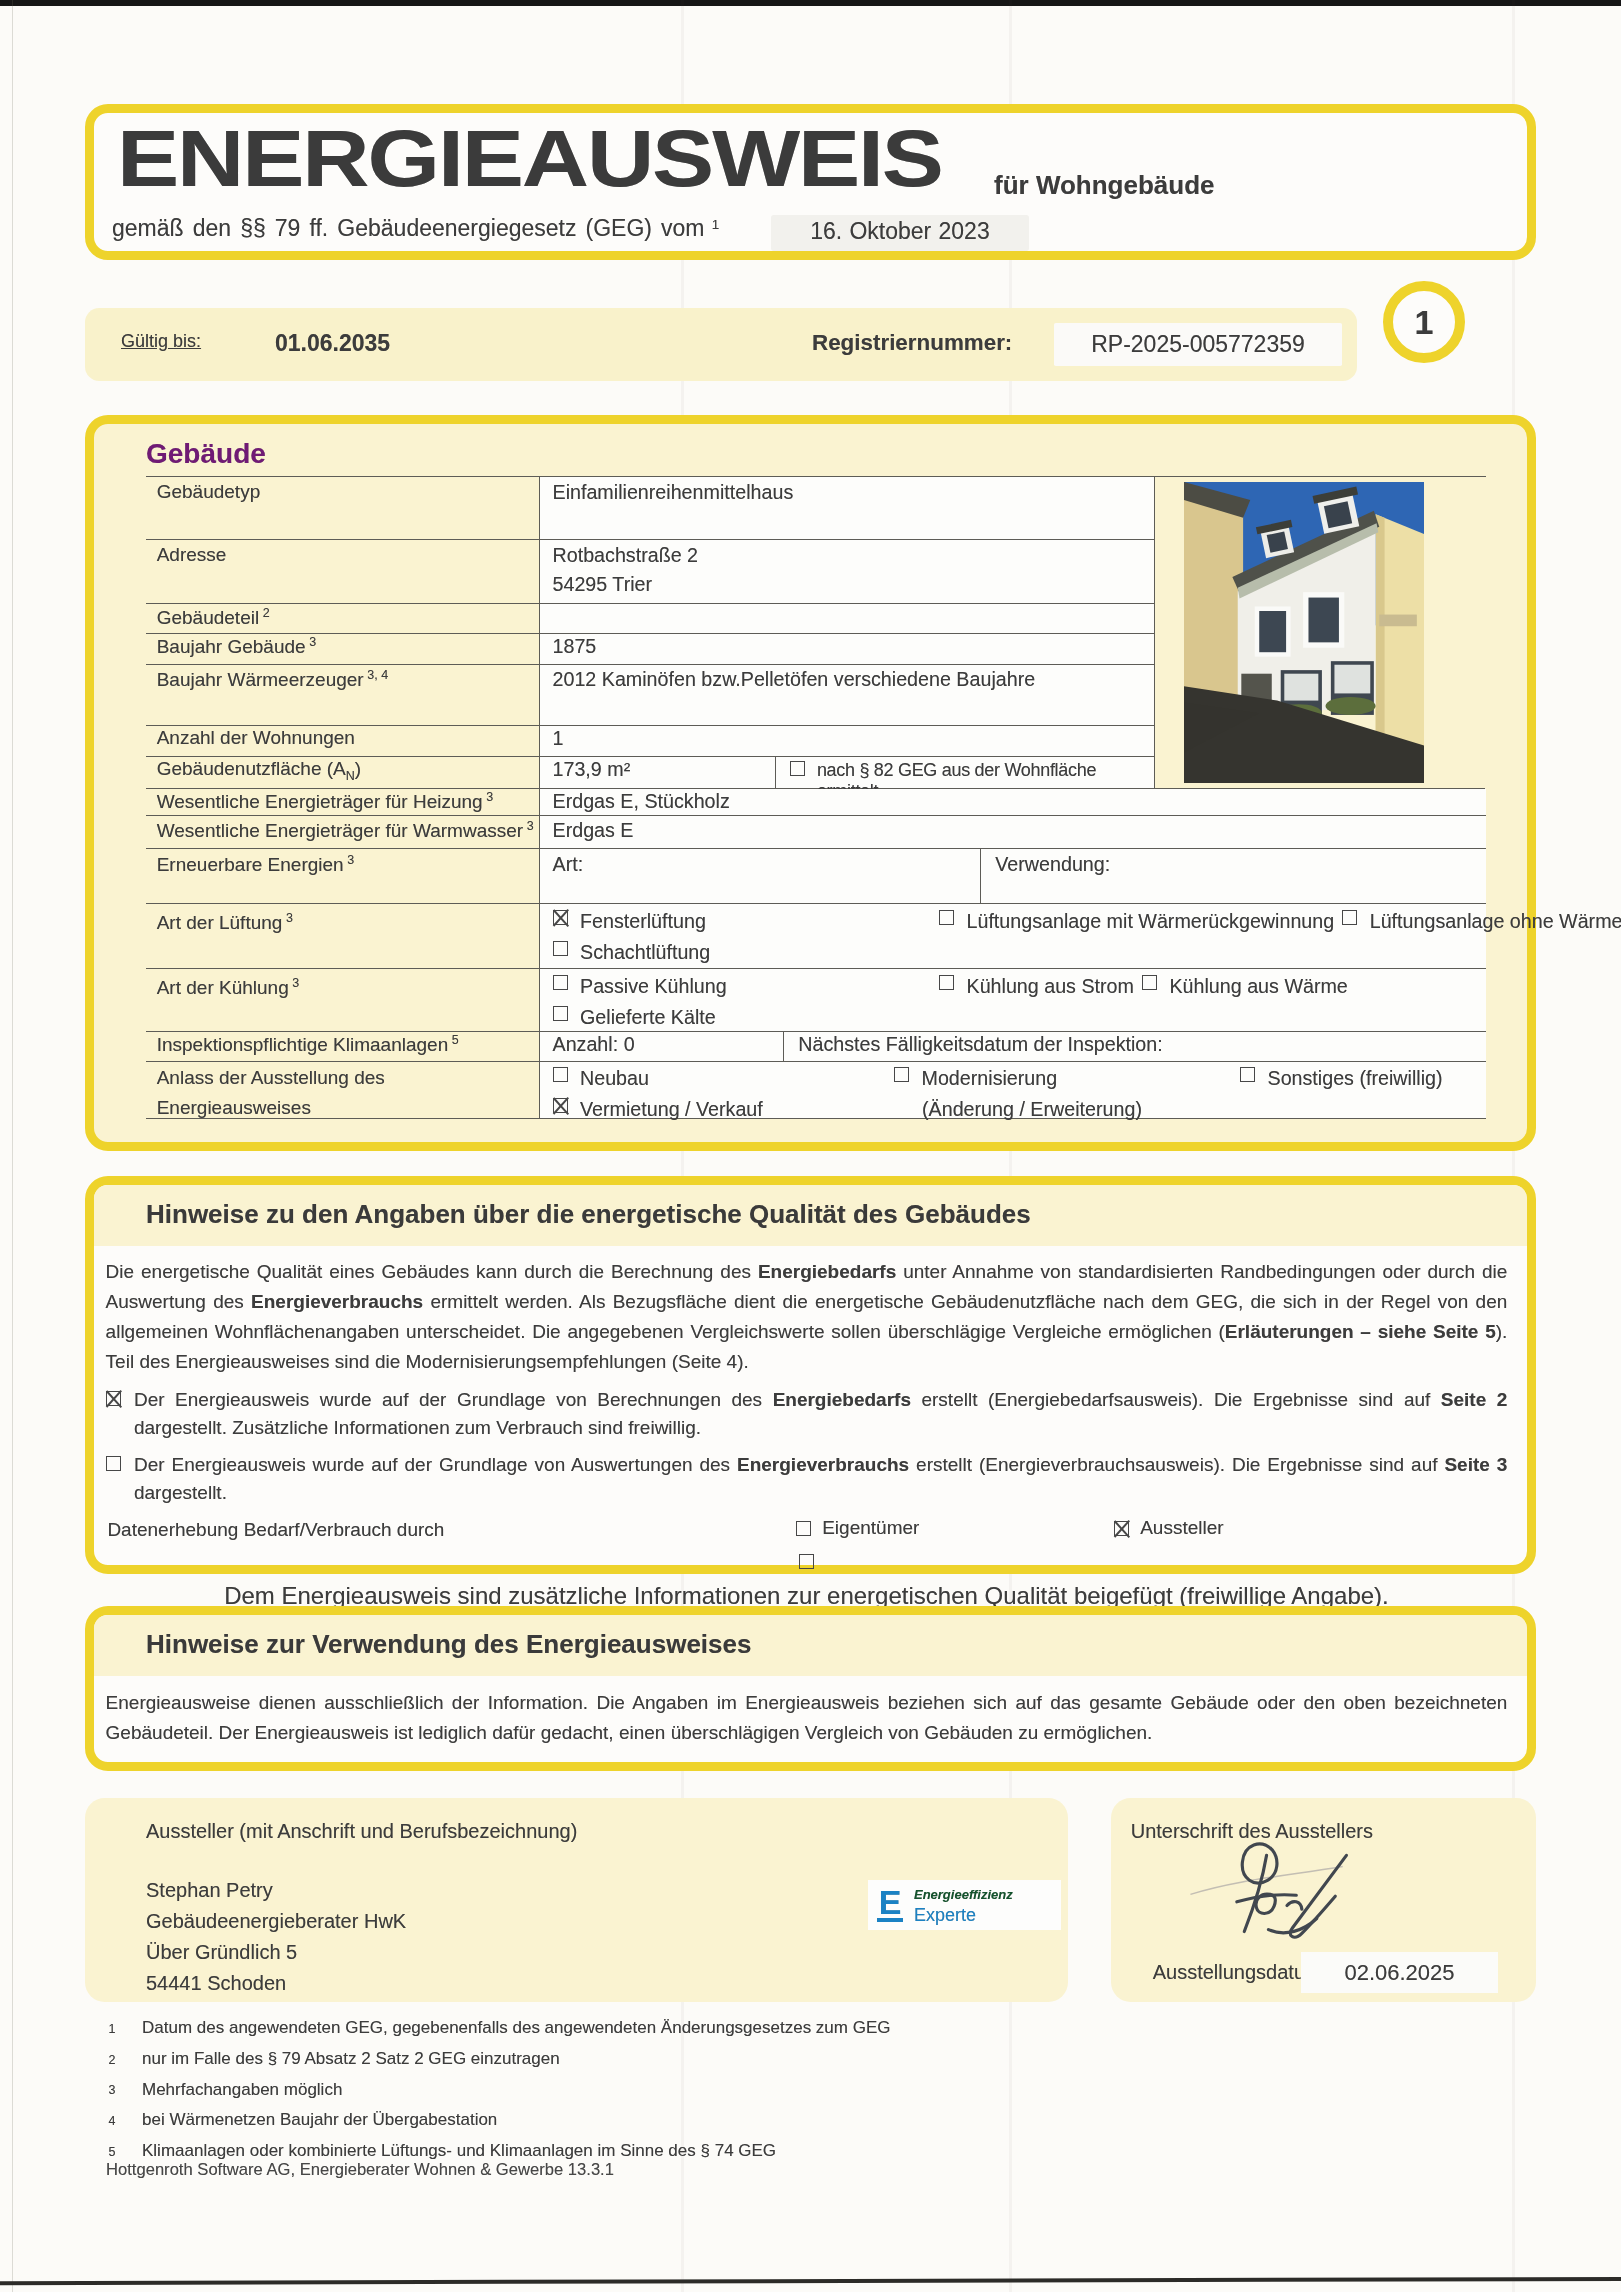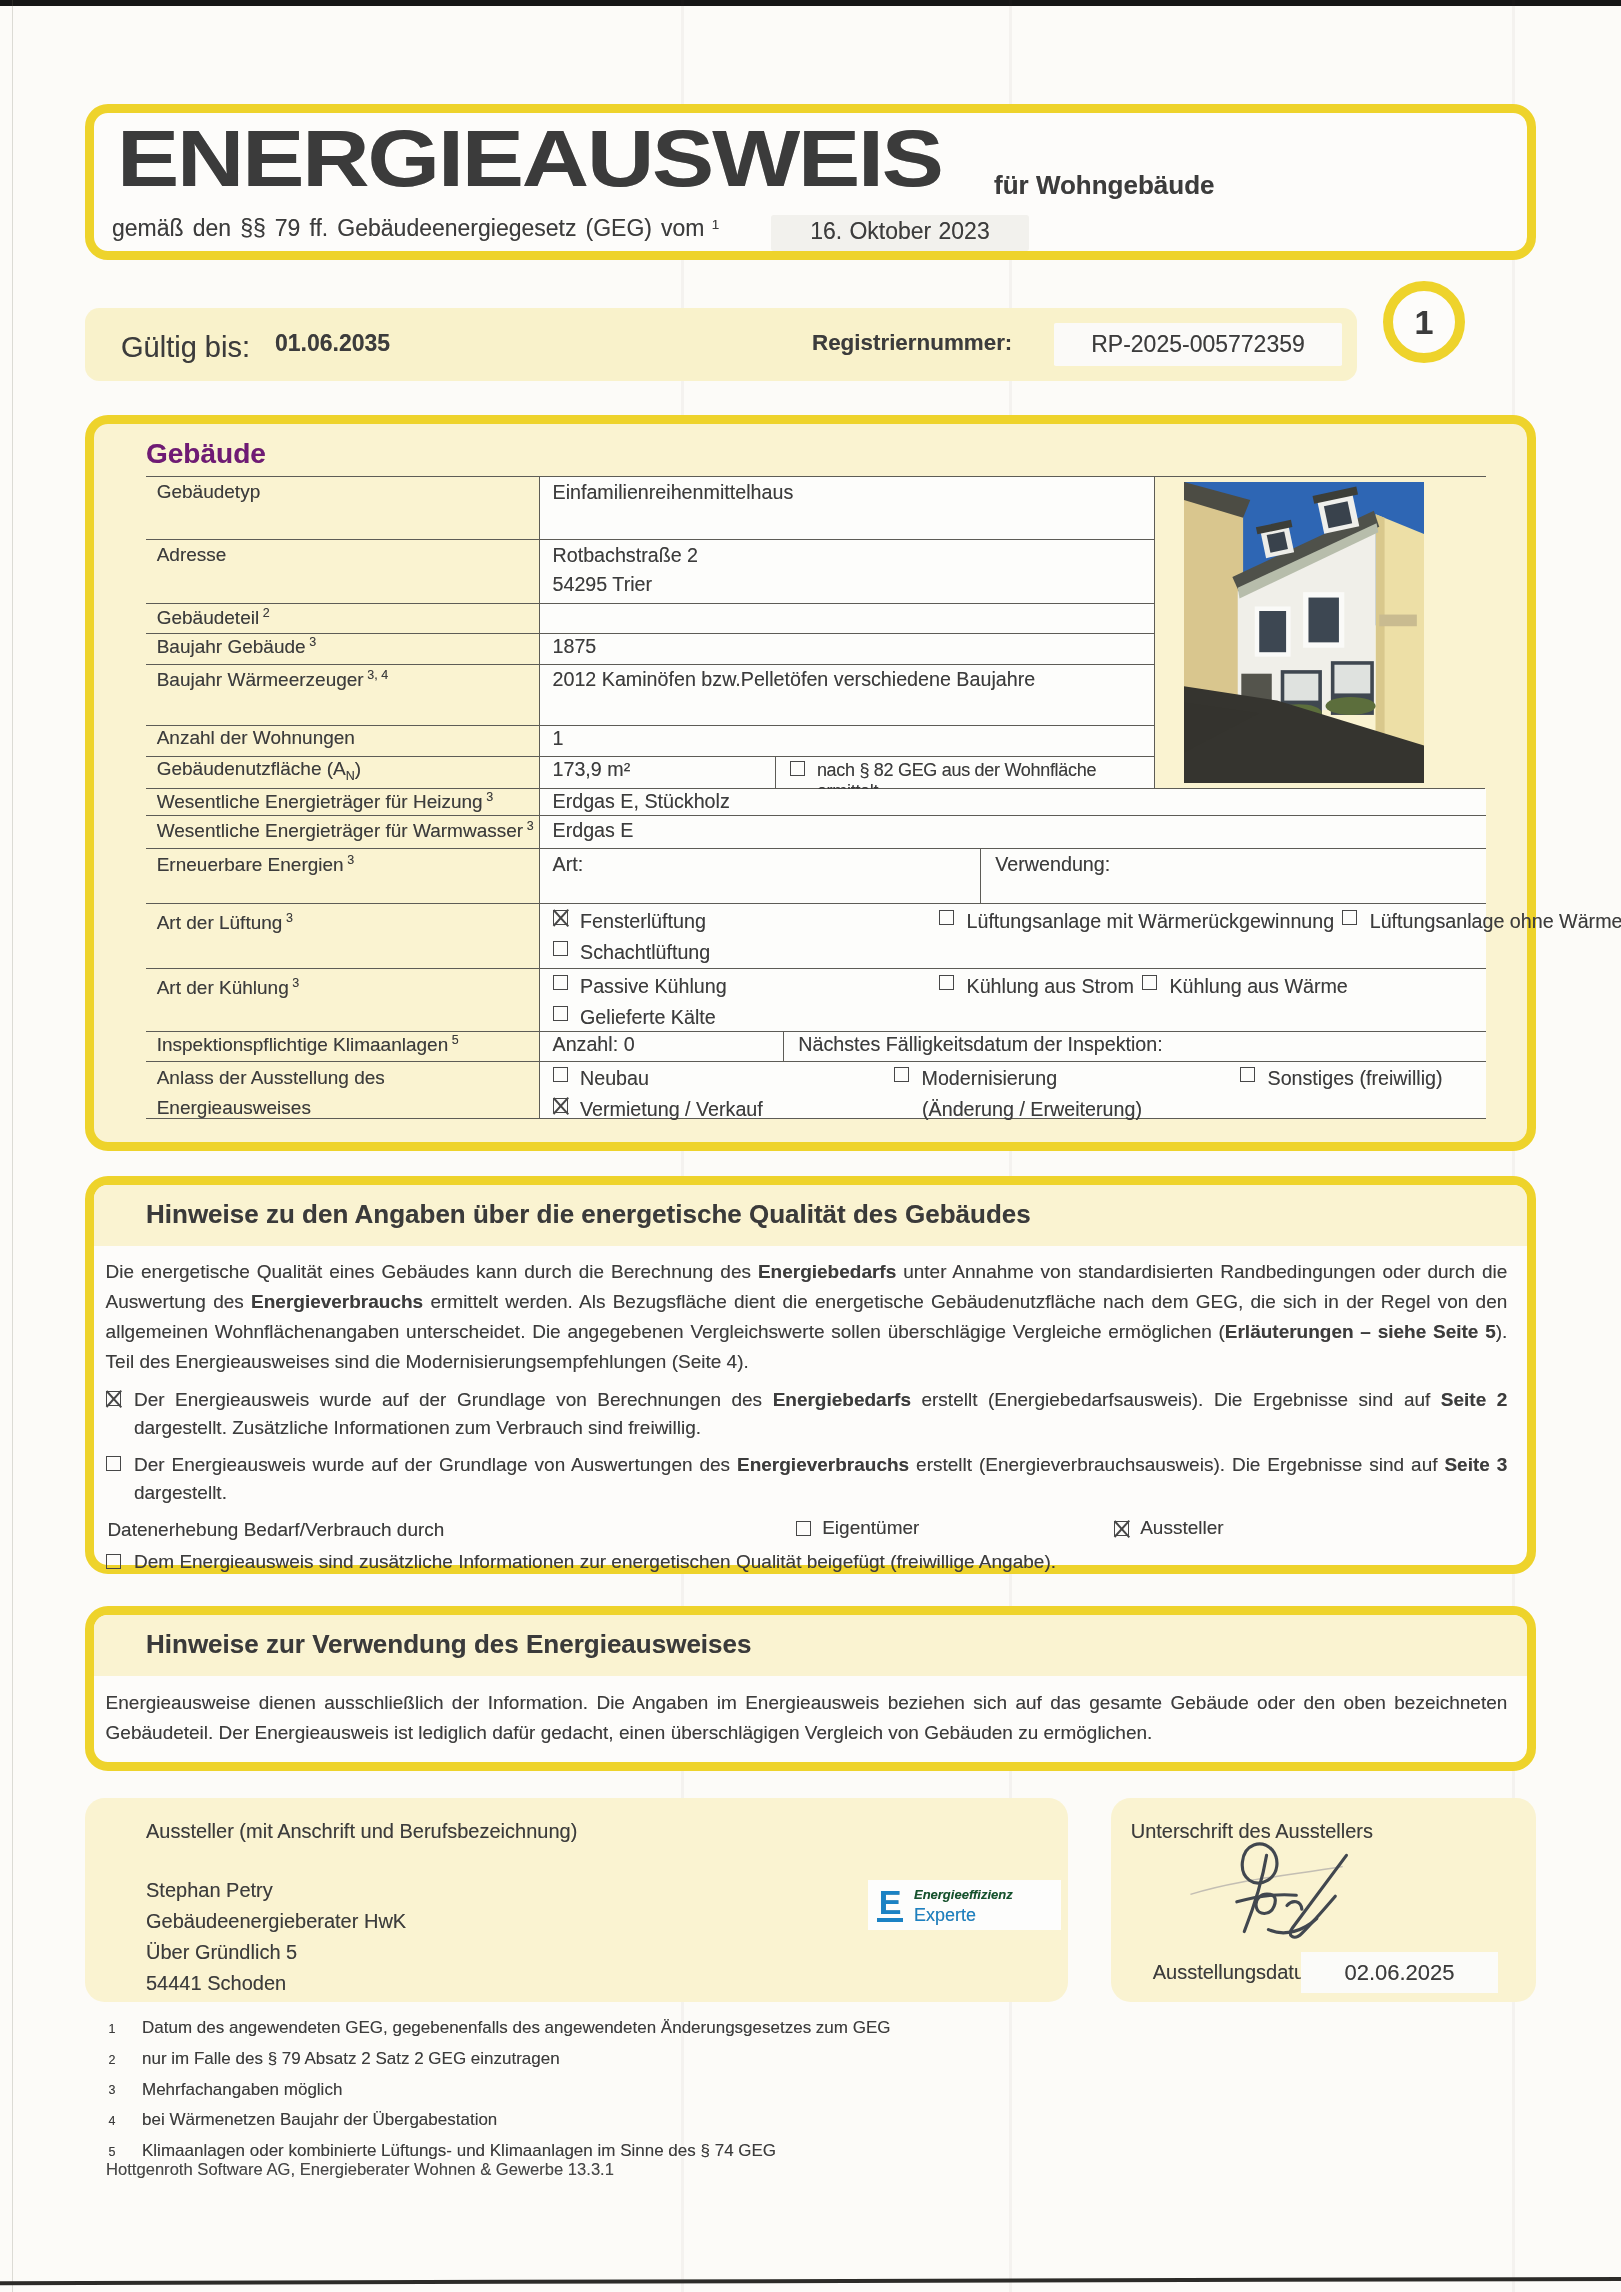--- a/index.html
+++ b/index.html
@@ -22,21 +22,21 @@
   
   .hdr { left:85px; top:104px; width:1451px; height:156px; }
   .main-title { position:absolute; left:23px; top:0px; font-size:79px; font-weight:700; letter-spacing:-1.8px; color:#3b3b3b; transform:scaleX(1.18); transform-origin:left top; white-space:nowrap; }
   .title-suffix { position:absolute; left:900px; top:57px; font-size:26px; font-weight:700; }
   .law-line { position:absolute; left:18px; top:102px; font-size:23px; word-spacing:2.7px; display:flex; align-items:flex-start; }
   .law-line sup { font-size:13.4px; margin-left:7.2px; padding-top:1.8px; }
   .law-patch { margin-left:52px; background:#f2f1ed; padding:2.7px 39px 6.3px; border-radius:2.7px; word-spacing:0.9px; }
 
   
   .vbar { position:absolute; left:85px; top:308px; width:1272px; height:73px; background:#f9f2cb; border-radius:14.3px; }
-  .vl { position:absolute; left:36px; top:23px; font-size:29px; }
+  .vl { position:absolute; left:36px; top:23px; font-size:18px;text-decoration:underline; }
   .vv { position:absolute; left:190px; top:21.5px; font-size:23px; font-weight:700; }
   .rl { position:absolute; left:727px; top:22.4px; font-size:22.4px; font-weight:700; }
   .rv { position:absolute; left:969px; top:15px; width:288px; height:43px; background:#fbfaf8; display:flex; align-items:center; justify-content:center; font-size:23px; border-radius:1.8px; }
   .pnum { position:absolute; left:1383px; top:281px; width:82px; height:82px; border:10.7px solid #eed32b; border-radius:50%; background:#fdfcfa; display:flex; align-items:center; justify-content:center; font-size:34px; font-weight:700; }
 
   
   .bld { left:85px; top:415px; width:1451px; height:736px; background:#faf3d1; }
   .sec-h { position:absolute; left:52px; top:14.3px; font-size:28px; font-weight:700; color:#701a75; }
   .btab { position:absolute; left:52px; top:52px; width:1340px; border-top:1.8px solid #5d5c56; font-size:19.7px; }
   .upper { width:1008px; position:relative; }
@@ -76,21 +76,21 @@
   .band { position:absolute; left:0; top:0; right:0; height:61px; background:#faf3d1; border-radius:13.4px 13.4px 0 0; padding:14.3px 0 0 52px; font-size:26px; font-weight:700; color:#3a3a3a; }
   .hbody { position:absolute; left:11.6px; right:19.7px; top:61px; }
   .intro { margin-top:10.7px; font-size:19px; line-height:30px; text-align:justify; }
   .cbpar { display:flex; gap:13.4px; margin-top:9px; }
   .cbpar .cb { margin-top:5.4px; }
   .cbpar .txt { flex:1; font-size:19px; line-height:28px; text-align:justify; }
   .datarow { position:relative; margin-top:9.9px; height:29px; font-size:19px; }
   .datarow .dl { position:absolute; left:1.8px; top:2.7px; }
   .dopt { position:absolute; top:0.9px; display:flex; gap:11.6px; align-items:center; }
   .dopt.e { left:690px; } .dopt.a { left:1008px; }
-  .zrow { margin-top:5.4px; display:flex; gap:13.4px; align-items:flex-start; font-size:19px; }
+  .zrow { margin-top:5.4px; display:flex; gap:13.4px; align-items:center; font-size:24px;flex-direction:column; }
   .zrow .cb { margin-top:2.7px; }
   .upara { margin-top:11.6px; font-size:19px; line-height:30px; text-align:justify; }
 
   
   .panel { position:absolute; background:#faf3d1; border-radius:19.7px; }
   .issuer { left:85px; top:1798px; width:983px; height:204px; }
   .signp  { left:1111px; top:1798px; width:425px; height:204px; }
   .ptitle { position:absolute; font-size:20px; }
   .addr { position:absolute; left:61px; top:77px; font-size:20px; line-height:31px; }
   .eelogo { position:absolute; left:783px; top:82px; width:193px; height:50px; background:#fdfdfc; display:flex; align-items:center; gap:10.7px; padding:3.6px 9px; }

